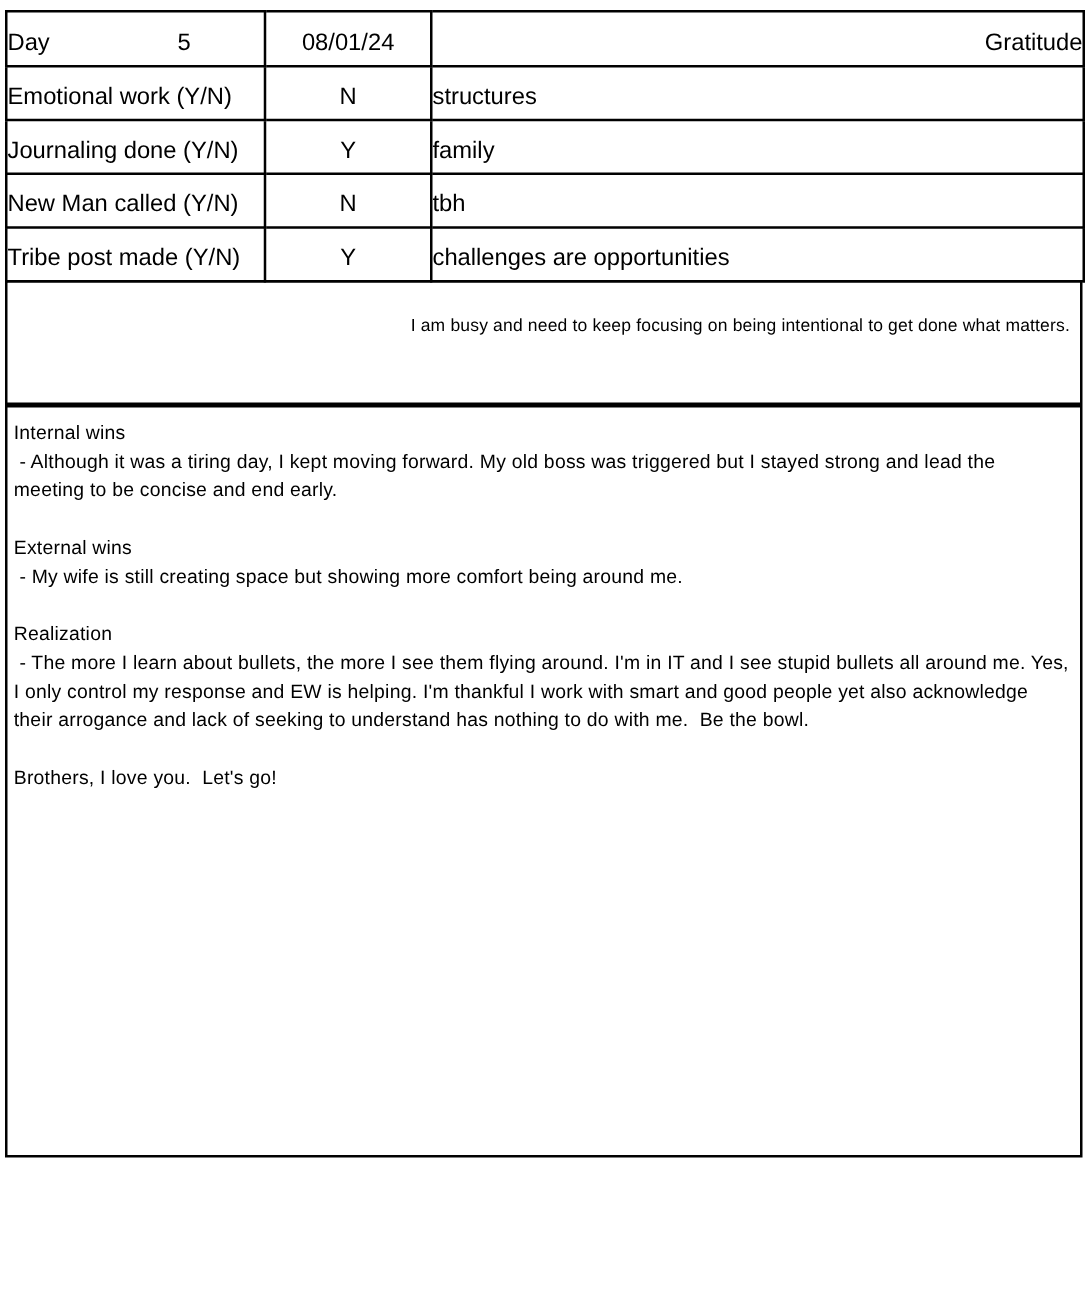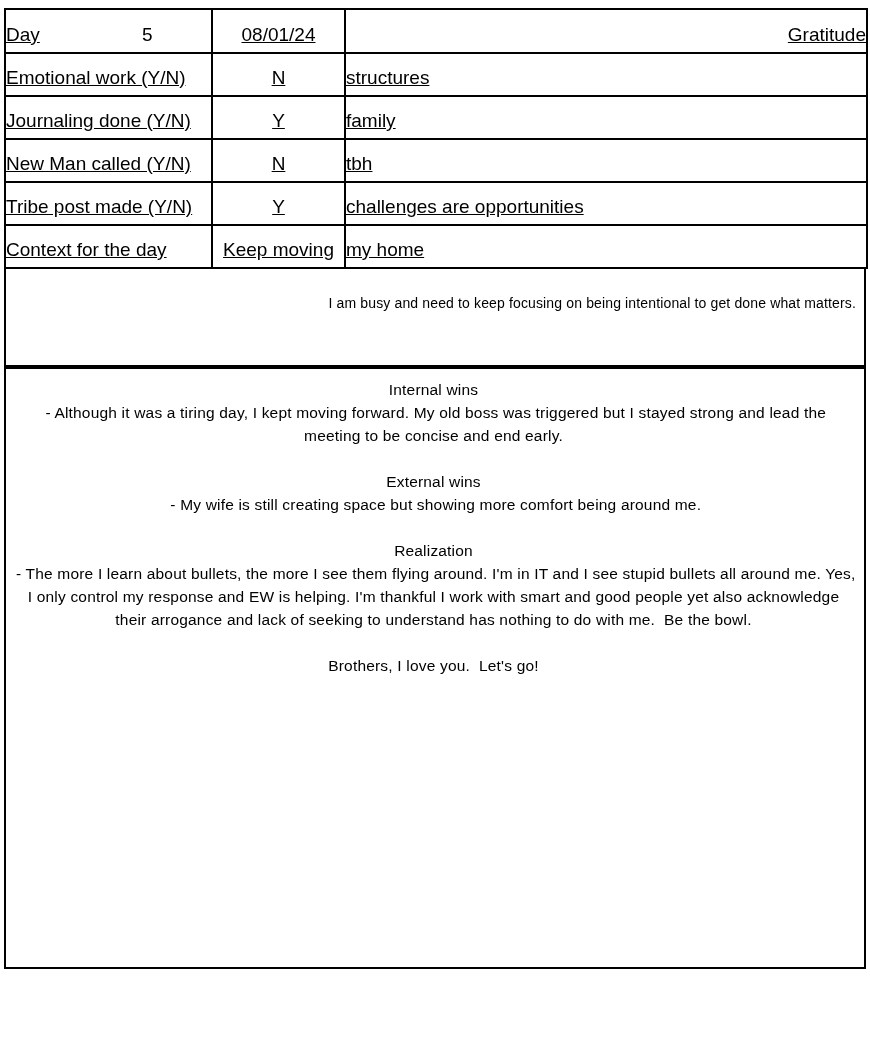--- a/index.html
+++ b/index.html
@@ -18,21 +18,21 @@
 
   
   table.tracker {
     border-collapse: collapse;
     table-layout: fixed;
     width: 862px;
   }
   table.tracker col.c1 { width: 207px; }
   table.tracker col.c2 { width: 133px; }
   table.tracker col.c3 { width: 522px; }
-  table.tracker tr { height: 43px; text-decoration: underline; }
+  table.tracker tr { height: 43px; }
   table.tracker td {
     border: 2px solid #000;
     vertical-align: bottom;
     padding: 0 0 7px 0;
     font-size: 19px;
     line-height: 1.05;
     white-space: nowrap;
     overflow: hidden;
   }
   td.label-cell  { padding-left: 4px; text-align: left; }
@@ -63,21 +63,20 @@
   .wins-heading {
     font-size: 17.5px;
     line-height: 22px;
     margin: 6px 0 4px 1px;
   }
   .wins-box {
     width: 862px;
     height: 602px;
     border: 2px solid #000;
     padding: 9px 8px 0 5px;
-    text-align: center;
   }
   .wins-notes {
     font-size: 15.5px;
     line-height: 23px;
     letter-spacing: 0.012em;
     white-space: pre-wrap;
   }
 </style>
 </head>
 <body>
@@ -121,25 +120,20 @@
       <td class="grat-cell">tbh</td>
     </tr>
 
     <tr>
       <td class="label-cell">Tribe post made (Y/N)</td>
       <td class="value-cell">Y</td>
       <td class="grat-cell">challenges are opportunities</td>
     </tr>
 
 
-    <tr>
-      <td class="label-cell">Context for the day</td>
-      <td class="value-cell">Keep moving</td>
-      <td class="grat-cell">my home</td>
-    </tr>
   </tbody>
     </table>
 
   <div class="behaviors-box">
     <div class="behaviors-note">I am busy and need to keep focusing on being intentional to get done what matters.</div>
   </div>
 
 
   <div class="wins-box">
     <div class="wins-notes">Internal wins

